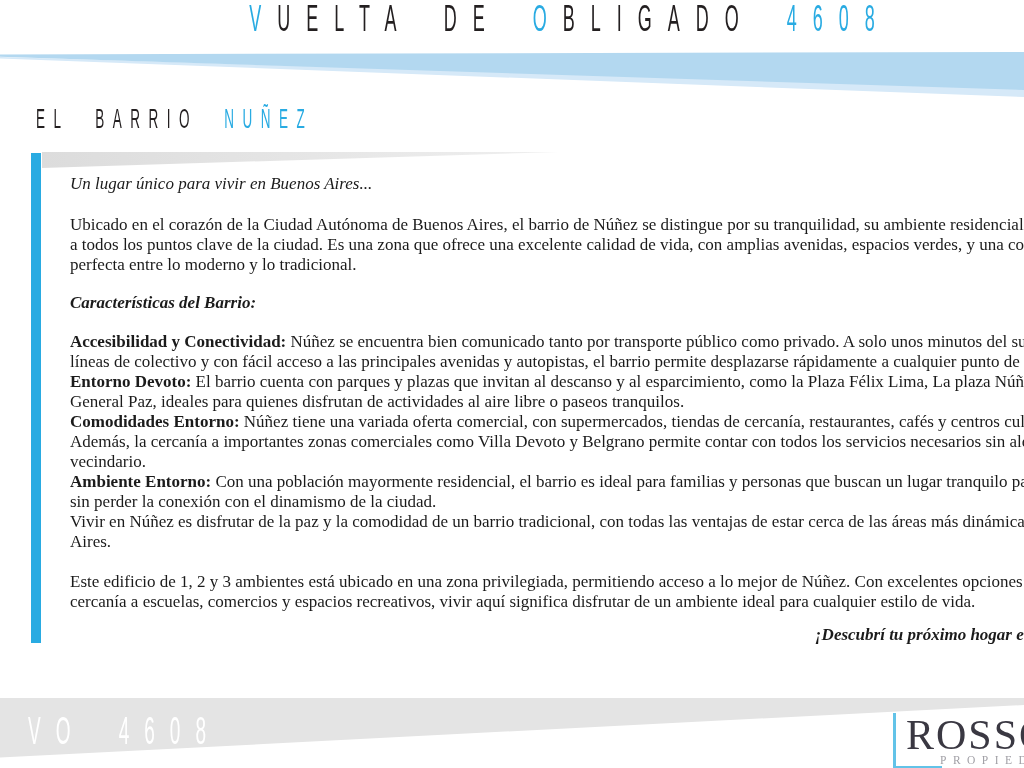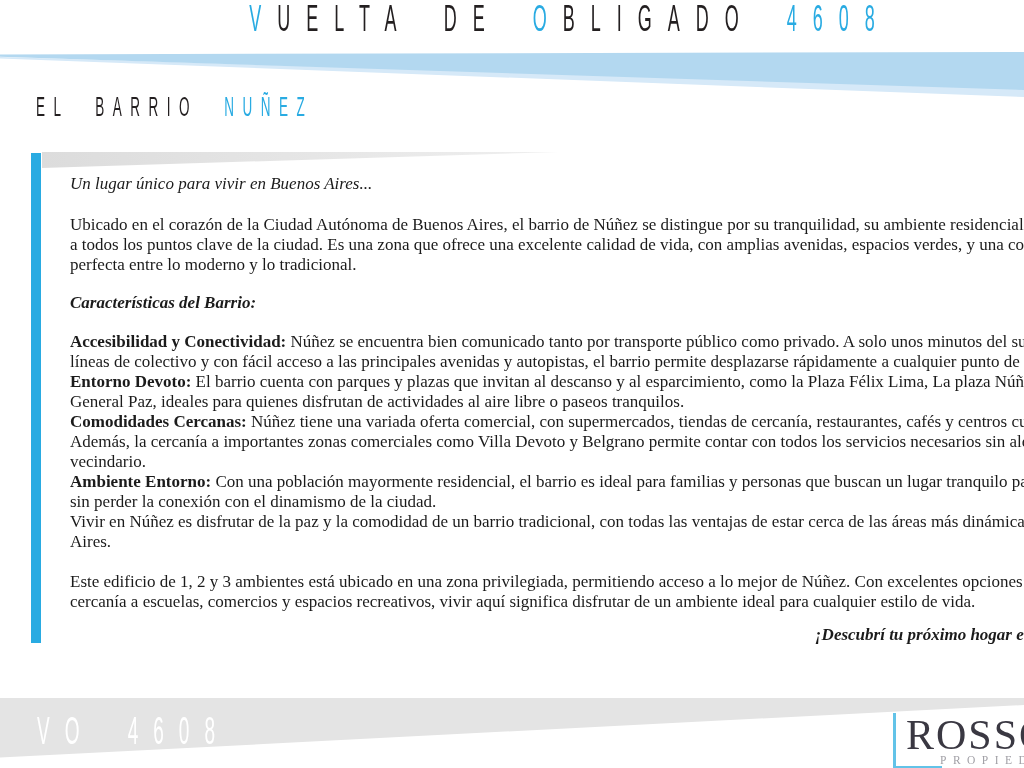--- a/index.html
+++ b/index.html
@@ -16,21 +16,21 @@
   .seg-dark{color:#231F20;}
   .seg-accent{color:#29ABE2;}
 
   
   .band-light{position:absolute;top:52px;left:0;width:1024px;height:46px;background:#D6E9F8;
               clip-path:polygon(0 11%,100% 76%,100% 98%,0 14%);}
   .band-main{position:absolute;top:52px;left:0;width:1024px;height:40px;background:#B3D8F0;
              clip-path:polygon(0 6%,100% 0%,100% 95%,0 12%);}
 
   
-  .heading{position:absolute;top:94px;left:36px;}
+  .heading{position:absolute;top:106px;left:36px;}
   .heading .cond{font-size:27px;line-height:27px;letter-spacing:17px;word-spacing:28px;
                  transform:scaleX(0.5);}
 
   .gray-wedge{position:absolute;top:152px;left:42px;width:516px;height:16px;
               background:linear-gradient(to right,#DCDCDC,#EFEFEF);
               clip-path:polygon(0 0,100% 0,0 100%);}
   .blue-bar{position:absolute;top:153px;left:31px;width:10px;height:490px;background:#29ABE2;}
 
   
   .text-block{position:absolute;top:170px;left:70px;width:1400px;color:#1B1B1B;
@@ -39,21 +39,21 @@
   .intro{margin-top:4px;font-style:italic;}
   .p1{margin-top:21px;}
   .subhead{margin-top:18px;font-style:italic;font-weight:bold;}
   .p2{margin-top:19px;}
   .p3{margin-top:20px;}
   .closing{margin-top:13px;margin-left:745px;font-style:italic;font-weight:bold;white-space:nowrap;}
 
   
   .footer-wedge{position:absolute;top:698px;left:0;width:1024px;height:70px;background:#E4E4E4;
                 clip-path:polygon(0 0,100% 0,100% 10%,0 85%);}
-  .footer-code{position:absolute;top:712px;left:37px;color:#FFFFFF;}
+  .footer-code{position:absolute;top:712px;left:28px;color:#FFFFFF;}
   .footer-code .cond{font-size:38px;line-height:38px;letter-spacing:30px;word-spacing:26px;
                      font-weight:400;transform:scaleX(0.5);}
 
   .logo{position:absolute;top:710px;left:893px;width:220px;height:58px;}
   .logo-bracket{position:absolute;top:3px;left:0;width:46px;height:53px;
                 border-left:3.5px solid #62C3E8;border-bottom:3.5px solid #62C3E8;}
   .logo-name{position:absolute;top:4px;left:13px;font-family:"Liberation Serif",serif;
              font-size:42px;line-height:42px;letter-spacing:2px;color:#3A3842;white-space:nowrap;}
   .logo-tagline{position:absolute;top:44px;left:47px;font-family:"Liberation Serif",serif;
                 font-size:11.5px;letter-spacing:6.5px;color:#A09FA5;white-space:nowrap;}
@@ -85,21 +85,21 @@
         <div class="line">Ubicado en el corazón de la Ciudad Autónoma de Buenos Aires, el barrio de Núñez se distingue por su tranquilidad, su ambiente residencial y su cercanía</div>
         <div class="line">a todos los puntos clave de la ciudad. Es una zona que ofrece una excelente calidad de vida, con amplias avenidas, espacios verdes, y una combinación</div>
         <div class="line">perfecta entre lo moderno y lo tradicional.</div>
       </div>
     <div class="subhead">Características del Barrio:</div>
     <div class="p2">
         <div class="line"><b>Accesibilidad y Conectividad:</b> Núñez se encuentra bien comunicado tanto por transporte público como privado. A solo unos minutos del subte, diversas</div>
         <div class="line">líneas de colectivo y con fácil acceso a las principales avenidas y autopistas, el barrio permite desplazarse rápidamente a cualquier punto de la ciudad.</div>
         <div class="line"><b>Entorno Devoto:</b> El barrio cuenta con parques y plazas que invitan al descanso y al esparcimiento, como la Plaza Félix Lima, La plaza Núñez y el Parque</div>
         <div class="line">General Paz, ideales para quienes disfrutan de actividades al aire libre o paseos tranquilos.</div>
-        <div class="line"><b>Comodidades Cercanas:</b> Núñez tiene una variada oferta comercial, con supermercados, tiendas de cercanía, restaurantes, cafés y centros culturales.</div>
+        <div class="line"><b>Comodidades Entorno:</b> Núñez tiene una variada oferta comercial, con supermercados, tiendas de cercanía, restaurantes, cafés y centros culturales.</div>
         <div class="line">Además, la cercanía a importantes zonas comerciales como Villa Devoto y Belgrano permite contar con todos los servicios necesarios sin alejarse del</div>
         <div class="line">vecindario.</div>
         <div class="line"><b>Ambiente Entorno:</b> Con una población mayormente residencial, el barrio es ideal para familias y personas que buscan un lugar tranquilo para vivir,</div>
         <div class="line">sin perder la conexión con el dinamismo de la ciudad.</div>
         <div class="line">Vivir en Núñez es disfrutar de la paz y la comodidad de un barrio tradicional, con todas las ventajas de estar cerca de las áreas más dinámicas de Buenos</div>
         <div class="line">Aires.</div>
       </div>
     <div class="p3">
         <div class="line">Este edificio de 1, 2 y 3 ambientes está ubicado en una zona privilegiada, permitiendo acceso a lo mejor de Núñez. Con excelentes opciones de transporte,</div>
         <div class="line">cercanía a escuelas, comercios y espacios recreativos, vivir aquí significa disfrutar de un ambiente ideal para cualquier estilo de vida.</div>

